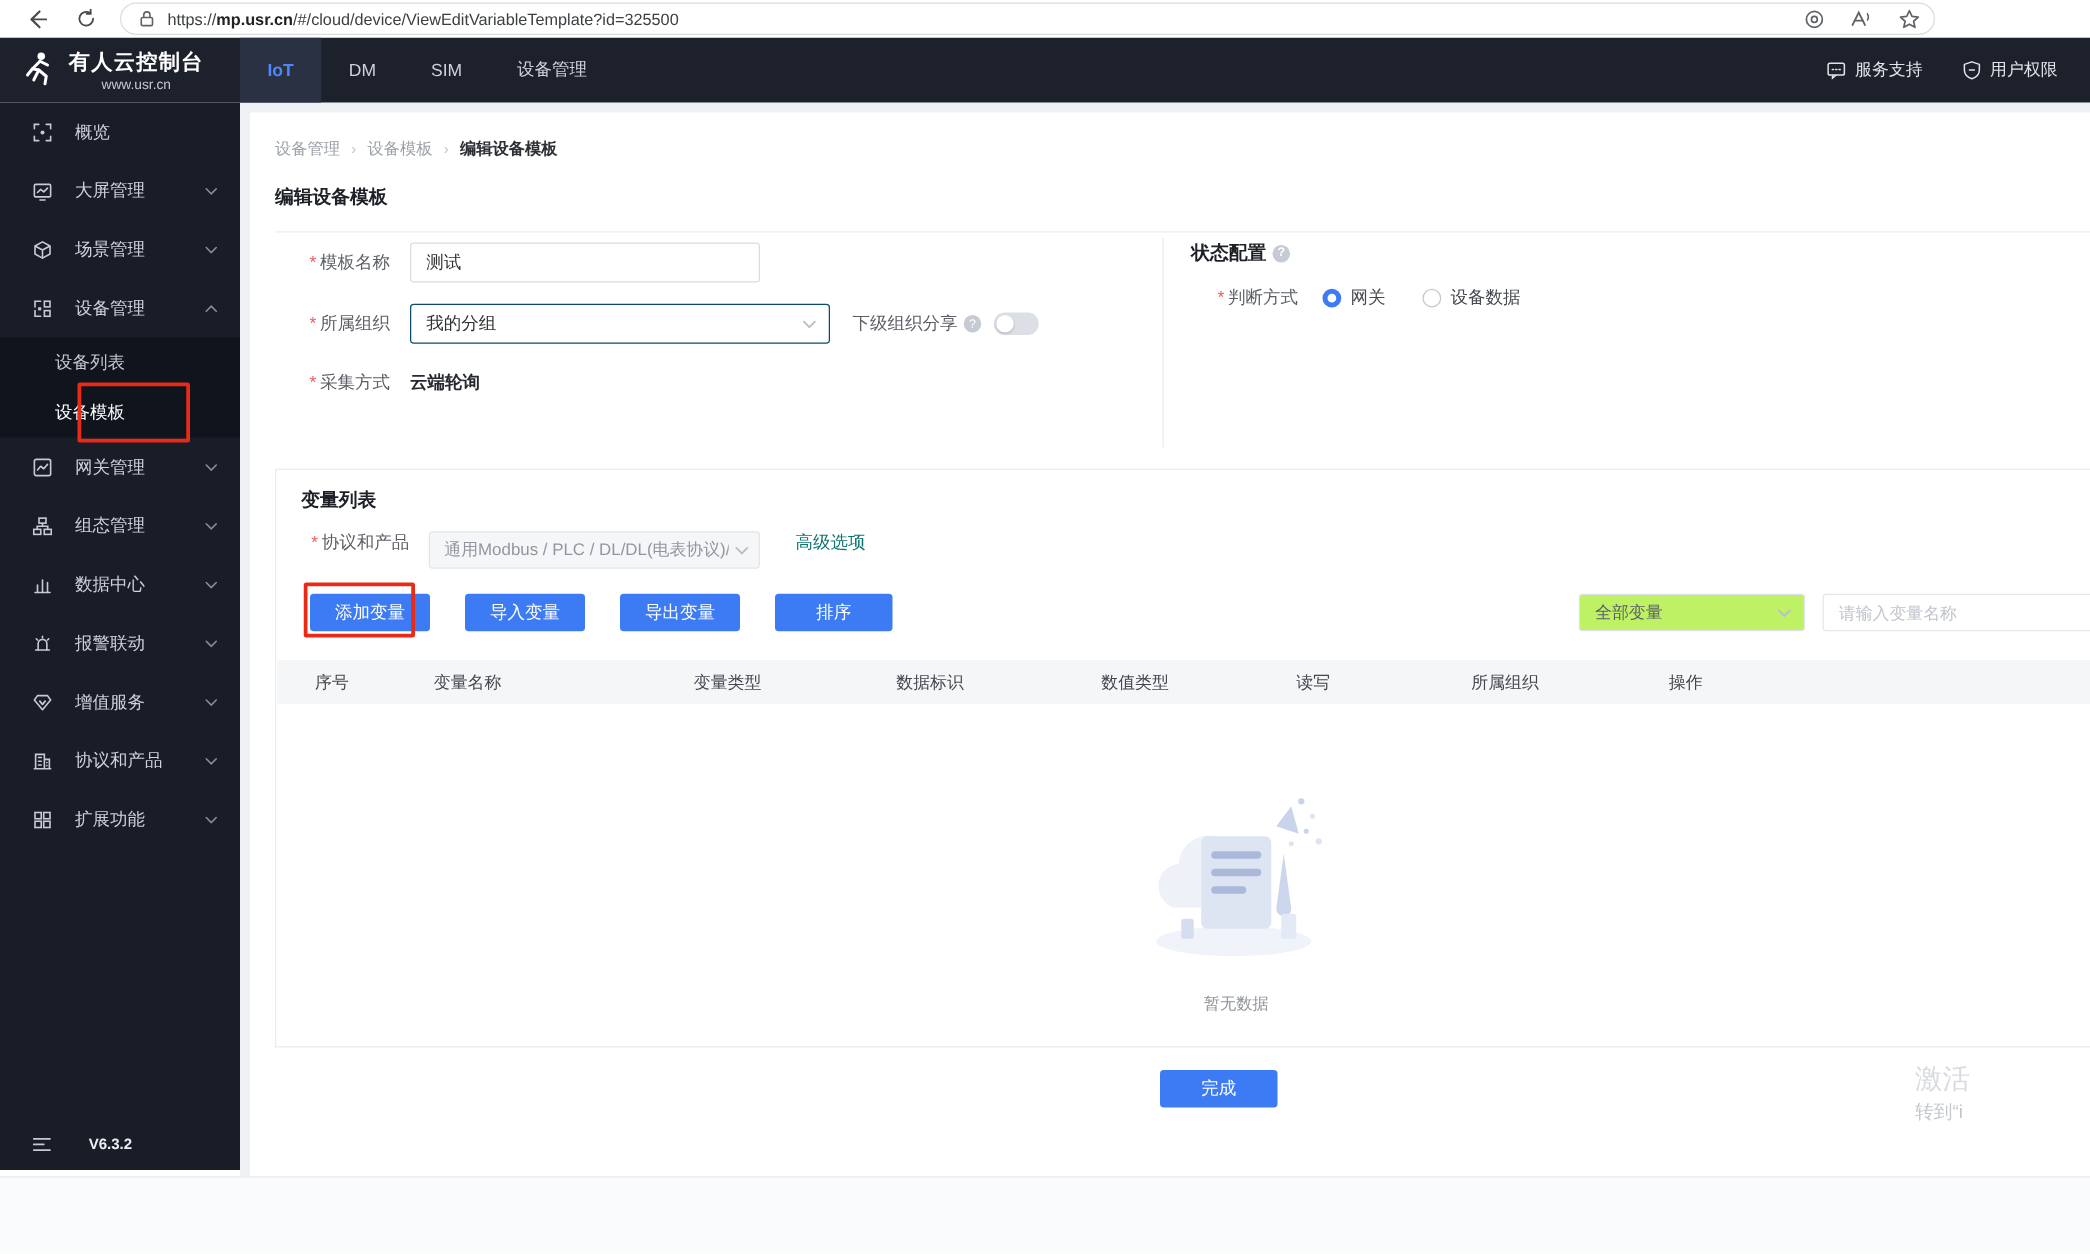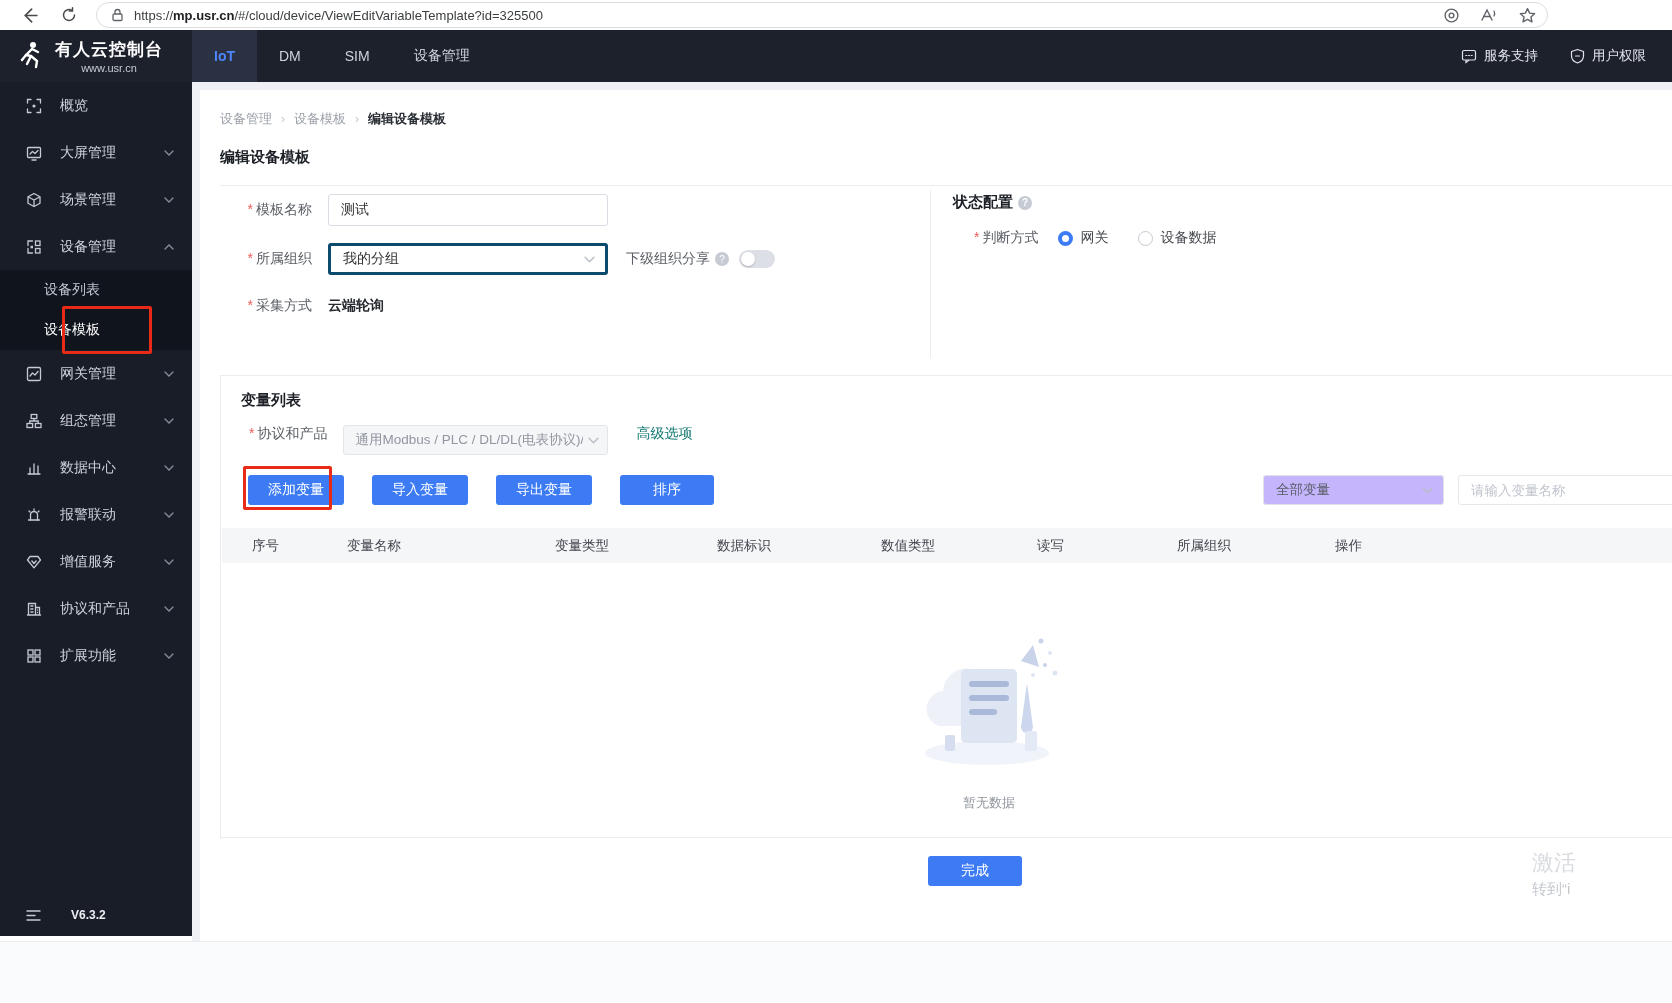--- a/index.html
+++ b/index.html
@@ -48,21 +48,21 @@
   .breadcrumb .sep { color:#c2c6cc; font-size:12px; }
   .breadcrumb .current { color:#2b2f36; font-weight:bold; }
 
   .page-title { position:absolute; left:20px; top:58px; font-size:15px; font-weight:bold; color:#1d2127; }
   .title-divider { position:absolute; left:20px; right:0; top:95px; height:1px; background:#ebedf1; }
 
   .form-row { position:absolute; display:flex; align-items:center; }
   .f-label { font-size:14px; color:#5c6066; }
   .star { color:#f25c5c; margin-right:3px; font-size:14px; }
   .text-input { width:280px; height:32px; border:1px solid #d9dce3; border-radius:3px; padding:0 12px; font-size:14px; color:#303133; font-family:"Liberation Sans",sans-serif; }
-  .select-box { width:280px; height:32px; border:3px solid #0c4a6e; border-radius:3px; padding:0 10px 0 12px; font-size:14px; color:#303133; display:flex; align-items:center; justify-content:space-between; cursor:pointer; background:#fff; }
+  .select-box { width:336px; height:32px; border:1px solid #0c4a6e; border-radius:3px; padding:0 10px 0 12px; font-size:14px; color:#303133; display:flex; align-items:center; justify-content:space-between; cursor:pointer; background:#fff; }
   .bold-val { font-size:14px; font-weight:bold; color:#26292e; }
   .help-dot { width:14px; height:14px; border-radius:50%; background:#c6cad2; color:#fff; font-size:10px; display:inline-flex; align-items:center; justify-content:center; margin-left:5px; }
   .toggle { width:36px; height:18px; border-radius:9px; background:#dcdfe6; position:relative; margin-left:10px; cursor:pointer; }
   .toggle .knob { position:absolute; left:2px; top:2px; width:14px; height:14px; border-radius:50%; background:#fff; box-shadow:0 1px 2px rgba(0,0,0,.2); }
 
   .v-divider { position:absolute; left:730px; top:100px; width:1px; height:168px; background:#ebedf1; }
   .section-title { font-size:15px; font-weight:bold; color:#1d2127; display:flex; align-items:center; }
 
   .radio { display:flex; align-items:center; gap:7px; cursor:pointer; margin-right:30px; }
   .radio .dot { width:15px; height:15px; border-radius:50%; border:1px solid #c5c9d0; background:#fff; }
@@ -73,21 +73,21 @@
   .panel { position:absolute; left:20px; top:285px; width:1490px; height:463px; border:1px solid #e9ecf0; }
   .panel-title { position:absolute; left:20px; top:15px; }
   .proto-row { position:absolute; left:28px; top:49px; display:flex; align-items:flex-start; }
   .select-disabled { width:265px; height:30px; background:#f5f6f8; border:1px solid #e2e5ea; border-radius:3px; padding:0 8px 0 11px; font-size:13.5px; color:#9296a0; display:flex; align-items:center; justify-content:space-between; cursor:not-allowed; margin-left:16px; }
   .select-disabled .txt { white-space:nowrap; overflow:hidden; max-width:228px; }
   .adv-link { margin-left:28px; font-size:14px; color:#0f766e; cursor:pointer; }
 
   .btn-row { position:absolute; left:27px; top:99px; display:flex; gap:28px; }
   .blue-btn { height:30px; background:#3d7bf5; color:#fff; font-size:14px; border:none; border-radius:3px; padding:0 20px; cursor:pointer; font-family:"Liberation Sans",sans-serif; white-space:nowrap; }
   .filter-controls { position:absolute; top:99px; left:1042px; display:flex; gap:14px; }
-  .filter-select { width:181px; height:30px; border:1px solid #dfe2e8; border-radius:3px; padding:0 10px 0 12px; font-size:13.5px; color:#5a5e66; display:flex; align-items:center; justify-content:space-between; background:#c4b5fd; cursor:pointer; }
+  .filter-select { width:181px; height:30px; border:1px solid #dfe2e8; border-radius:3px; padding:0 10px 0 12px; font-size:13.5px; color:#5a5e66; display:flex; align-items:center; justify-content:space-between; background:#bef264; cursor:pointer; }
   .search-input { width:230px; height:30px; border:1px solid #e4e7ec; border-radius:3px; padding:0 12px; font-size:13.5px; color:#303133; font-family:"Liberation Sans",sans-serif; }
   .search-input::placeholder { color:#c0c4cc; }
 
   .table-head { position:absolute; left:1px; top:152px; right:1px; height:35px; background:#f4f6f8; display:flex; align-items:center; padding-left:30px; }
   .th { font-size:13.5px; color:#43474e; font-weight:500; }
   .th:nth-child(1){width:95px;} .th:nth-child(2){width:208px;} .th:nth-child(3){width:162px;}
   .th:nth-child(4){width:164px;} .th:nth-child(5){width:156px;} .th:nth-child(6){width:140px;}
   .th:nth-child(7){width:158px;} .th:nth-child(8){flex:1;}
 
   .empty-illu { position:absolute; left:688px; top:255px; }

